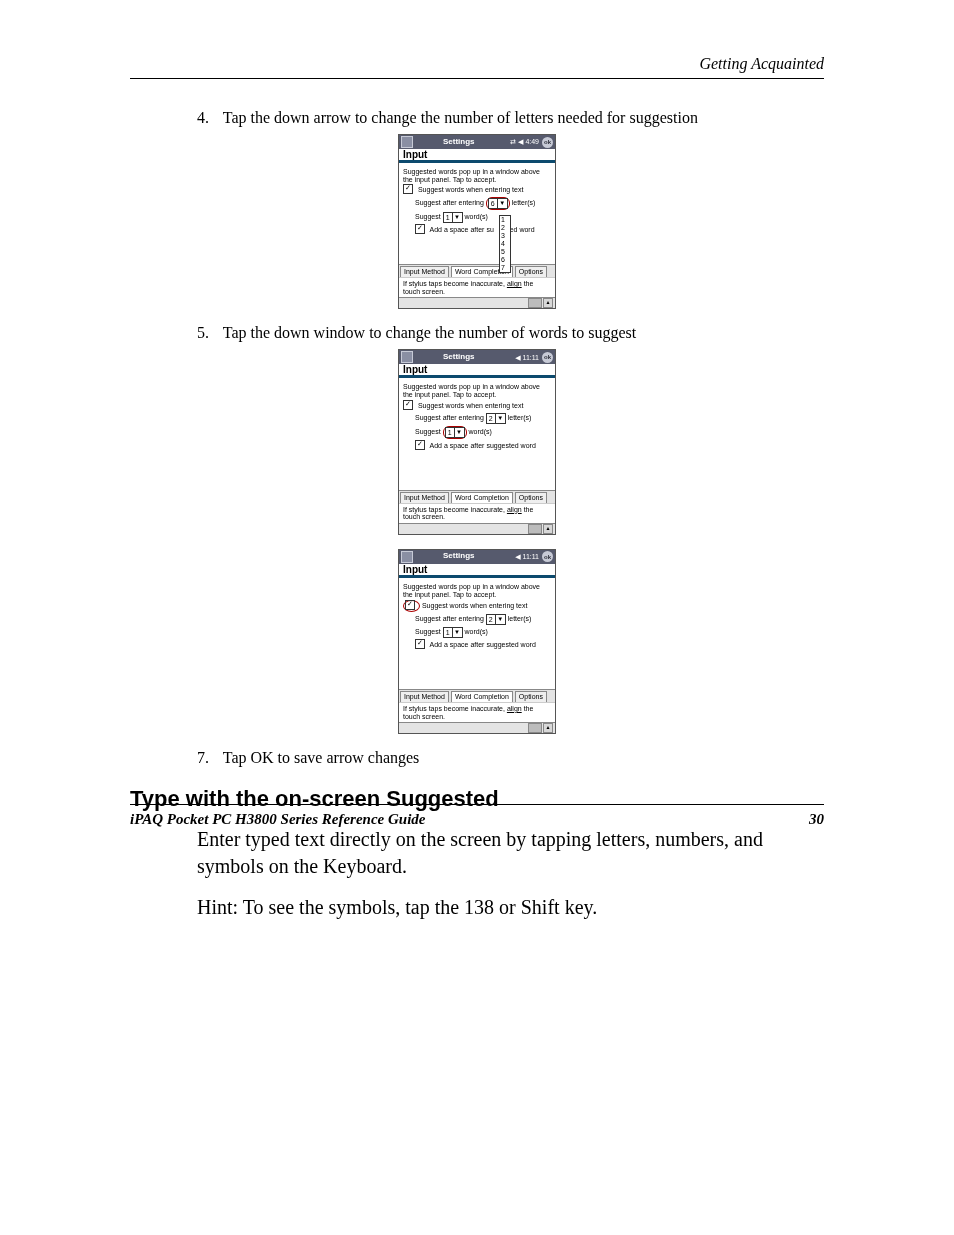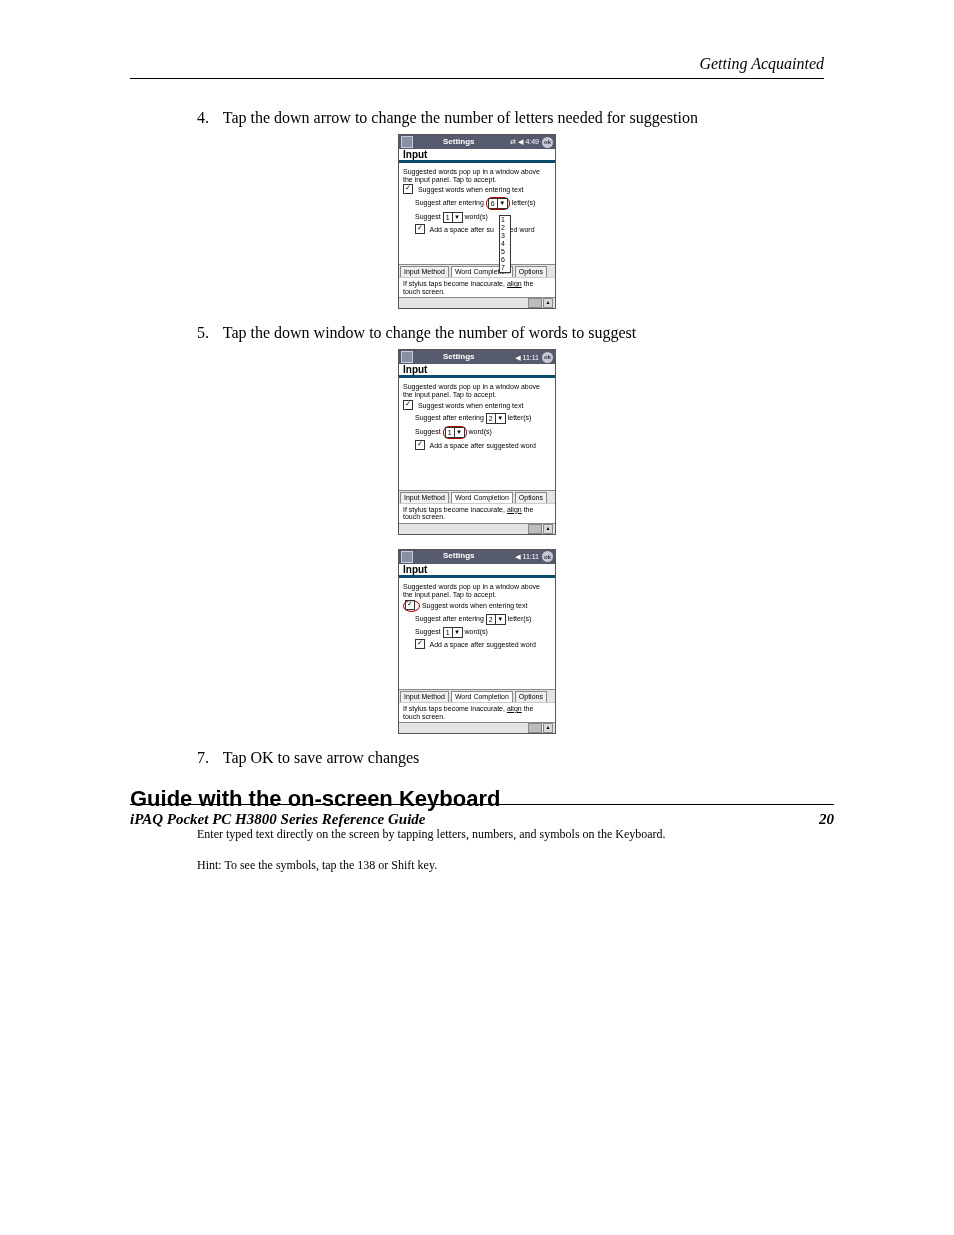--- a/index.html
+++ b/index.html
@@ -44,26 +44,26 @@
   }
   .h2 {
     margin-top: 18px;
     font-family: Arial, Helvetica, sans-serif;
     font-weight: bold;
     font-size: 22px;
     margin-bottom: 14px;
   }
   .body-p {
     margin: 12px 0 14px 67px;
-    font-size: 12px;
+    font-size: 20px;
     line-height: 1.35;
   }
   .footer {
     position: absolute;
-    left: 130px; right: 120px;
+    left: 130px; right: 130px;
     bottom: 58px;
   }
   .footer .rule {
     border-top: 1px solid #000;
     margin-bottom: 6px;
   }
   .footer .row {
     display: flex;
     justify-content: space-between;
     font-style: italic;
@@ -401,27 +401,27 @@
         <span class="kbicon"></span>
         <span class="kbup">▴</span>
       </div>
     </div>
 
     <p class="step">
       <span class="num">7.</span>
       <span>Tap OK to save arrow changes</span>
     </p>
 
-    <div class="h2">Guide with the on-screen Keyboard</div>
+    <div class="h2">Type with the on-screen Suggested</div>
 
     <p class="body-p">Enter typed text directly on the screen by tapping letters, numbers, and symbols on the Keyboard.</p>
     <p class="body-p">Hint: To see the symbols, tap the 138 or Shift key.</p>
 
   </div>
 
   <div class="footer">
     <div class="rule"></div>
     <div class="row">
       <span>iPAQ Pocket PC H3800 Series Reference Guide</span>
-      <span>20</span>
+      <span>30</span>
     </div>
   </div>
 </div>
 
 </body></html>

